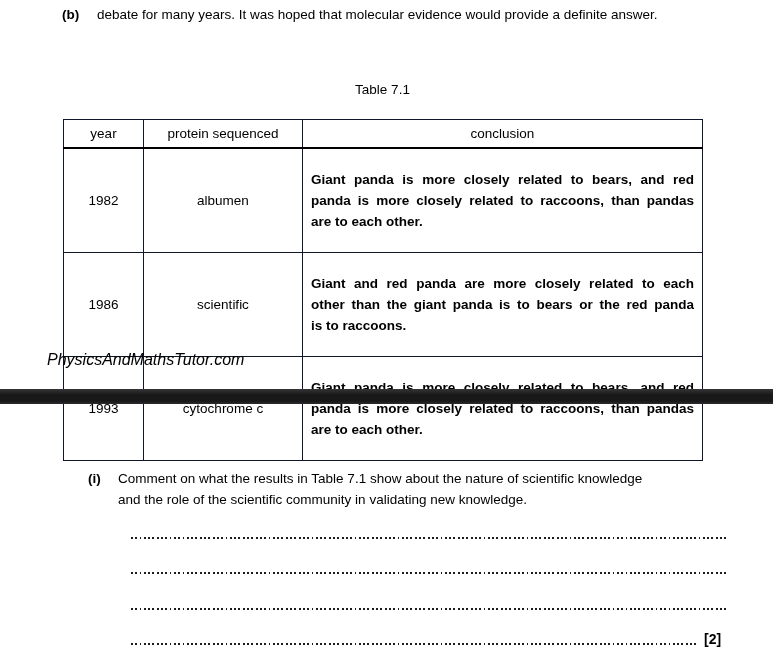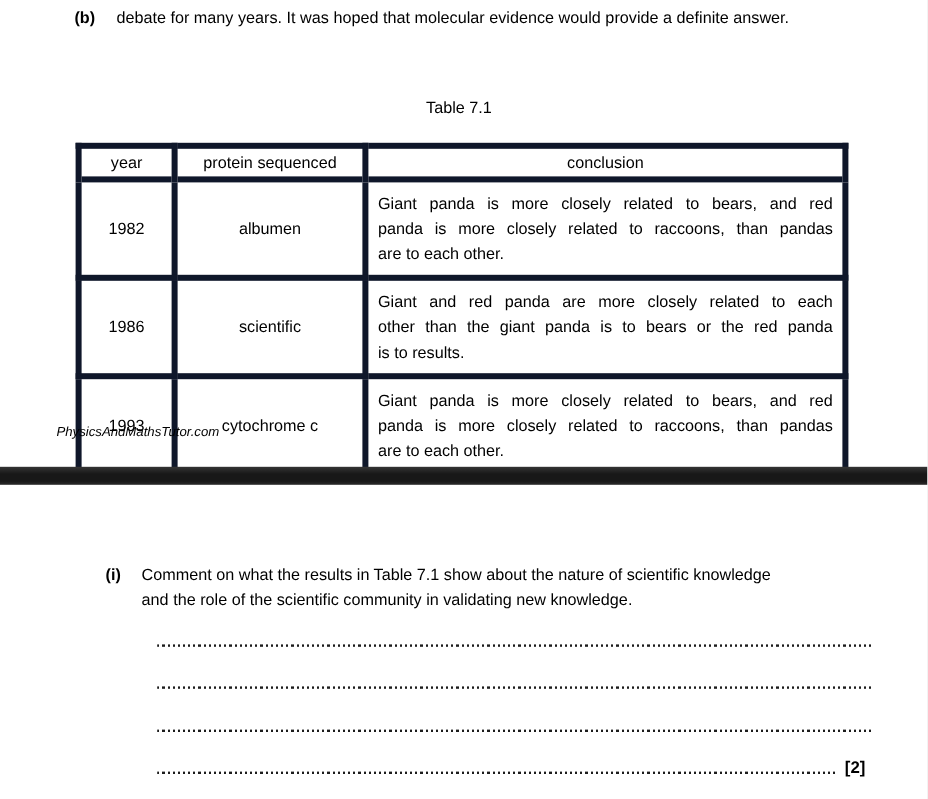--- a/index.html
+++ b/index.html
@@ -50,44 +50,44 @@
     table-layout: fixed;
     width: 639px;
     font-size: 13.5px;
     line-height: 21px;
   }
   .results-table col.c-year    { width: 80px; }
   .results-table col.c-protein { width: 159px; }
   .results-table col.c-concl   { width: 400px; }
   .results-table th,
   .results-table td {
-    border: 5px solid #0f172a;
+    border: 1px solid #0f172a;
     font-weight: normal;
     vertical-align: middle;
   }
   .results-table thead th {
     height: 28px;
     text-align: center;
     border-bottom: 2px solid #000;
   }
   .results-table td.center { text-align: center; }
-  .results-table td.concl  { padding: 7px 8px; }
+  .results-table td.concl  { padding: 20px 8px; font-weight: bold; }
   .row-1985 td { height: 64px; }
   .row-1986 td { height: 71px; }
   .row-1993 td { height: 69px; }
   .cl-line { text-align: justify; text-align-last: justify; }
   .cl-line.last { text-align-last: left; }
 
   
   .watermark {
     position: absolute;
     left: 47px;
     top: 351px;
     font-style: italic;
-    font-size: 11px;
+    font-size: 16px;
     line-height: 18px;
   }
 
   
   .divider-bar {
     position: absolute;
     left: 0;
     top: 389px;
     width: 773px;
     height: 15px;
@@ -168,21 +168,21 @@
           <div class="cl-line">panda is more closely related to raccoons, than pandas</div>
           <div class="cl-line last">are to each other.</div>
         </td>
       </tr>
       <tr class="row-1986">
         <td class="center">1986</td>
         <td class="center">scientific</td>
         <td class="concl">
           <div class="cl-line">Giant and red panda are more closely related to each</div>
           <div class="cl-line">other than the giant panda is to bears or the red panda</div>
-          <div class="cl-line last">is to results.</div>
+          <div class="cl-line last">is to raccoons.</div>
         </td>
       </tr>
       <tr class="row-1993">
         <td class="center">1993</td>
         <td class="center">cytochrome c</td>
         <td class="concl">
           <div class="cl-line">Giant panda is more closely related to bears, and red</div>
           <div class="cl-line">panda is more closely related to raccoons, than pandas</div>
           <div class="cl-line last">are to each other.</div>
         </td>

